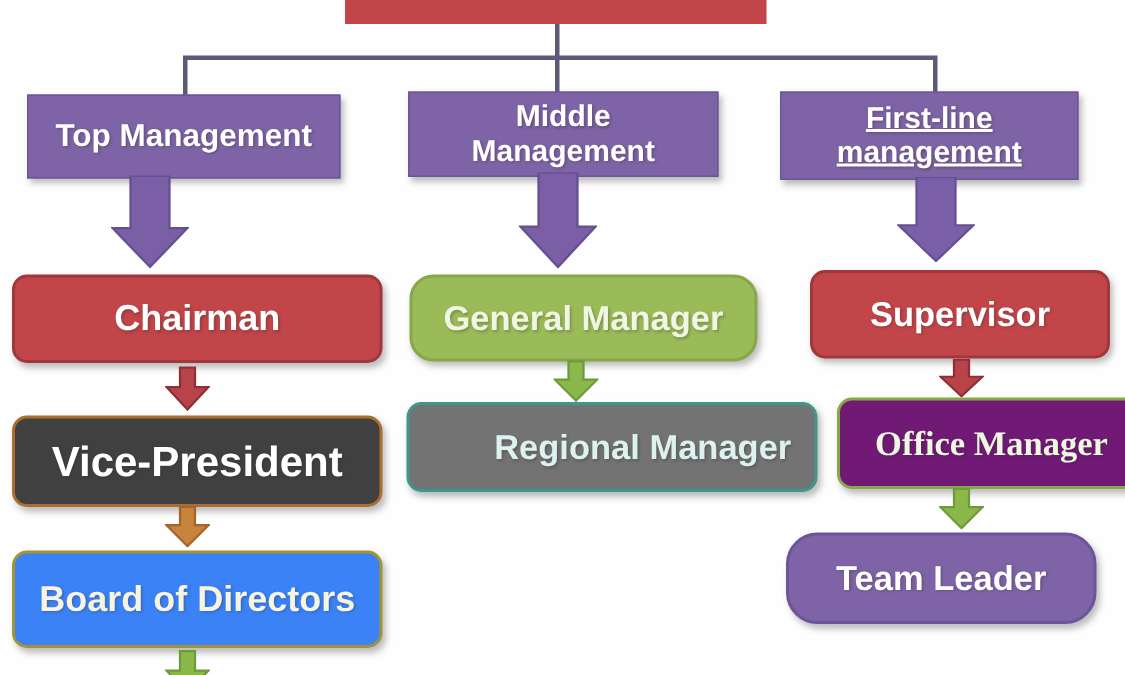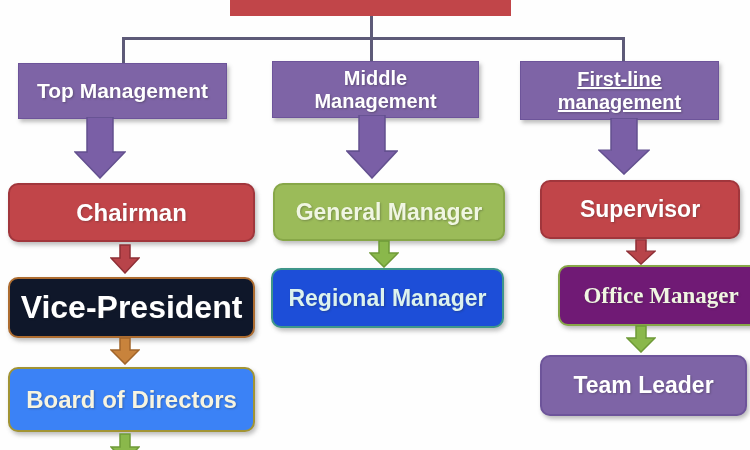--- a/index.html
+++ b/index.html
@@ -70,61 +70,61 @@
   </svg>
 
   <div class="node" style="left: 8px; top: 183px; width: 243px; height: 55px; font-size: 24px; background: rgb(193, 69, 73); color: rgb(255, 255, 255); border-color: rgb(161, 54, 60); text-align: center;">
     <span>Chairman</span>
   </div>
 
   <svg class="abs arrow" style="left:110px;top:244px;" width="30" height="30" viewBox="0 0 30 30">
     <polygon points="10,1 20,1 20,14 29,14 15,29 1,14 10,14" style="fill: rgb(184, 68, 74); stroke: rgb(142, 47, 54);"></polygon>
   </svg>
 
-  <div class="node" style="left: 8px; top: 277px; width: 243px; height: 57px; font-size: 32px; background: #0f172a; color: rgb(255, 255, 255); border-color: rgb(173, 108, 48);">
+  <div class="node" style="left: 8px; top: 277px; width: 243px; height: 57px; font-size: 28px; background: #404040; color: rgb(255, 255, 255); border-color: rgb(173, 108, 48);">
     <span>Vice-President</span>
   </div>
 
   <svg class="abs arrow" style="left:110px;top:337px;" width="30" height="28" viewBox="0 0 30 30" preserveAspectRatio="none">
     <polygon points="10,1 20,1 20,14 29,14 15,29 1,14 10,14" style="fill: rgb(200, 131, 60); stroke: rgb(161, 102, 43);"></polygon>
   </svg>
 
   <div class="node" style="left: 8px; top: 367px; width: 243px; height: 61px; font-size: 24px; background: #3b82f6; color: rgb(247, 244, 224); border-color: rgb(162, 148, 52);">
     <span>Board of Directors</span>
   </div>
 
   <svg class="abs arrow" style="left:110px;top:433px;" width="30" height="30" viewBox="0 0 30 30">
     <polygon points="10,1 20,1 20,14 29,14 15,29 1,14 10,14" style="fill: rgb(138, 184, 75); stroke: rgb(111, 154, 56);"></polygon>
   </svg>
 
-  <div class="node" style="left: 273px; top: 183px; width: 228px; height: 54px; font-size: 23px; background: rgb(155, 187, 89); color: rgb(240, 246, 226); border-color: rgb(135, 167, 72);">
+  <div class="node" style="left: 273px; top: 183px; width: 228px; height: 54px; font-size: 23px; background: rgb(155, 187, 89); color: rgb(240, 246, 226); border-color: rgb(135, 167, 72); border-radius: 16px;">
     <span>General Manager</span>
   </div>
 
   <svg class="abs arrow" style="left:369px;top:240px;" width="30" height="28" viewBox="0 0 30 30" preserveAspectRatio="none">
     <polygon points="10,1 20,1 20,14 29,14 15,29 1,14 10,14" style="fill: rgb(138, 184, 75); stroke: rgb(111, 154, 56);"></polygon>
   </svg>
 
-  <div class="node" style="left: 271px; top: 268px; width: 229px; height: 56px; font-size: 23px; background: #1d4ed8; color: rgb(220, 242, 238); border-color: rgb(63, 150, 138);">
+  <div class="node" style="left: 271px; top: 268px; width: 229px; height: 56px; font-size: 23px; background: #737373; color: rgb(220, 242, 238); border-color: rgb(63, 150, 138); padding-left: 41px;">
     <span>Regional Manager</span>
   </div>
 
   <div class="node" style="left: 540px; top: 180px; width: 196px; height: 55px; font-size: 23px; background: rgb(193, 69, 73); color: rgb(255, 255, 255); border-color: rgb(161, 54, 60); justify-content: center;">
     <span>Supervisor</span>
   </div>
 
   <svg class="abs arrow" style="left:626px;top:239px;" width="30" height="26" viewBox="0 0 30 30" preserveAspectRatio="none">
     <polygon points="10,1 20,1 20,14 29,14 15,29 1,14 10,14" style="fill: rgb(184, 68, 74); stroke: rgb(142, 47, 54);"></polygon>
   </svg>
 
   <div class="node" style="left: 558px; top: 265px; width: 202px; height: 57px; font-size: 23px; background: #701a75; color: rgb(240, 246, 226); border-color: rgb(135, 167, 72); font-family: Liberation Serif, serif;">
     <span>Office Manager</span>
   </div>
 
   <svg class="abs arrow" style="left:626px;top:325px;" width="30" height="28" viewBox="0 0 30 30" preserveAspectRatio="none">
     <polygon points="10,1 20,1 20,14 29,14 15,29 1,14 10,14" style="fill: rgb(138, 184, 75); stroke: rgb(111, 154, 56);"></polygon>
   </svg>
 
-  <div class="node" style="left: 540px; top: 355px; width: 203px; height: 57px; font-size: 23px; background: rgb(126, 100, 166); color: rgb(255, 255, 255); border-color: rgb(109, 84, 154);">
+  <div class="node" style="left: 524px; top: 355px; width: 203px; height: 57px; font-size: 23px; background: rgb(126, 100, 166); color: rgb(255, 255, 255); border-color: rgb(109, 84, 154); border-radius: 21px;">
     <span>Team Leader</span>
   </div>
 
 </div>
 
 </body></html>

